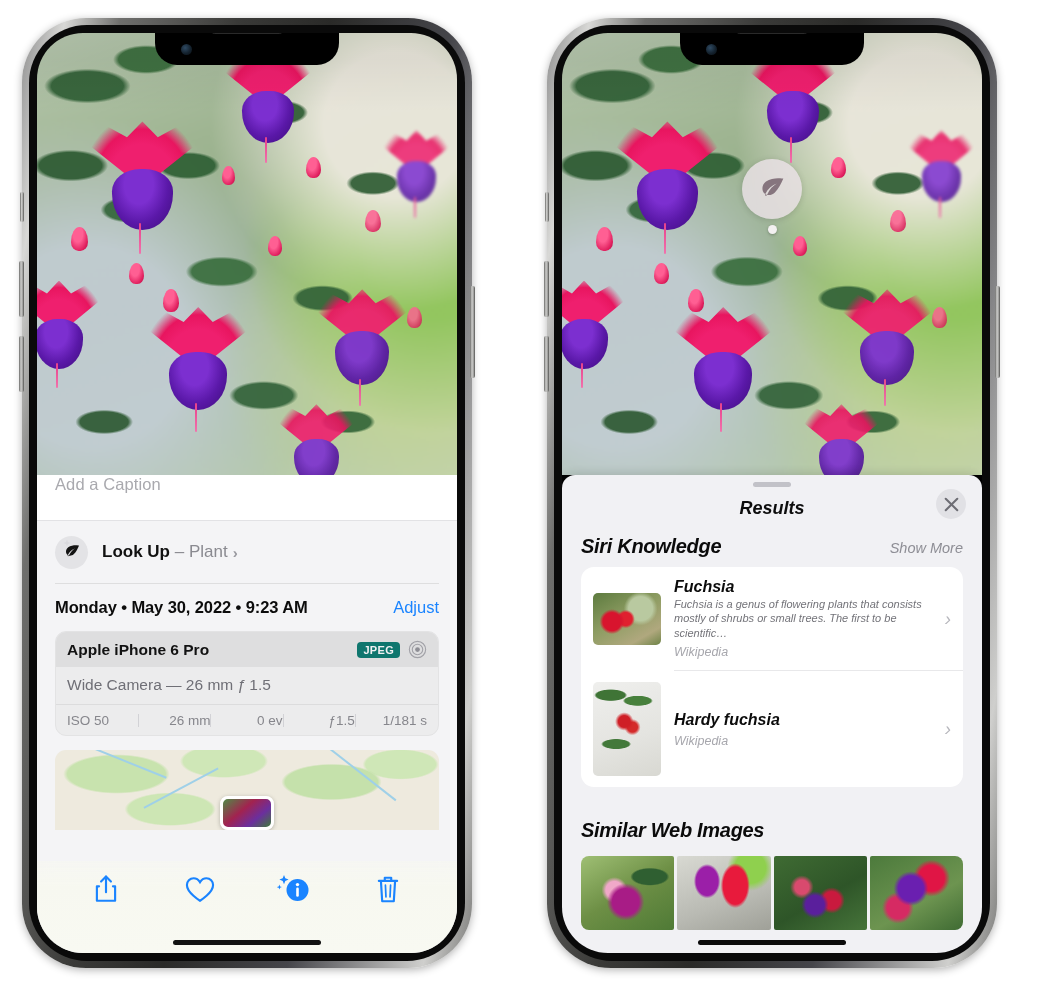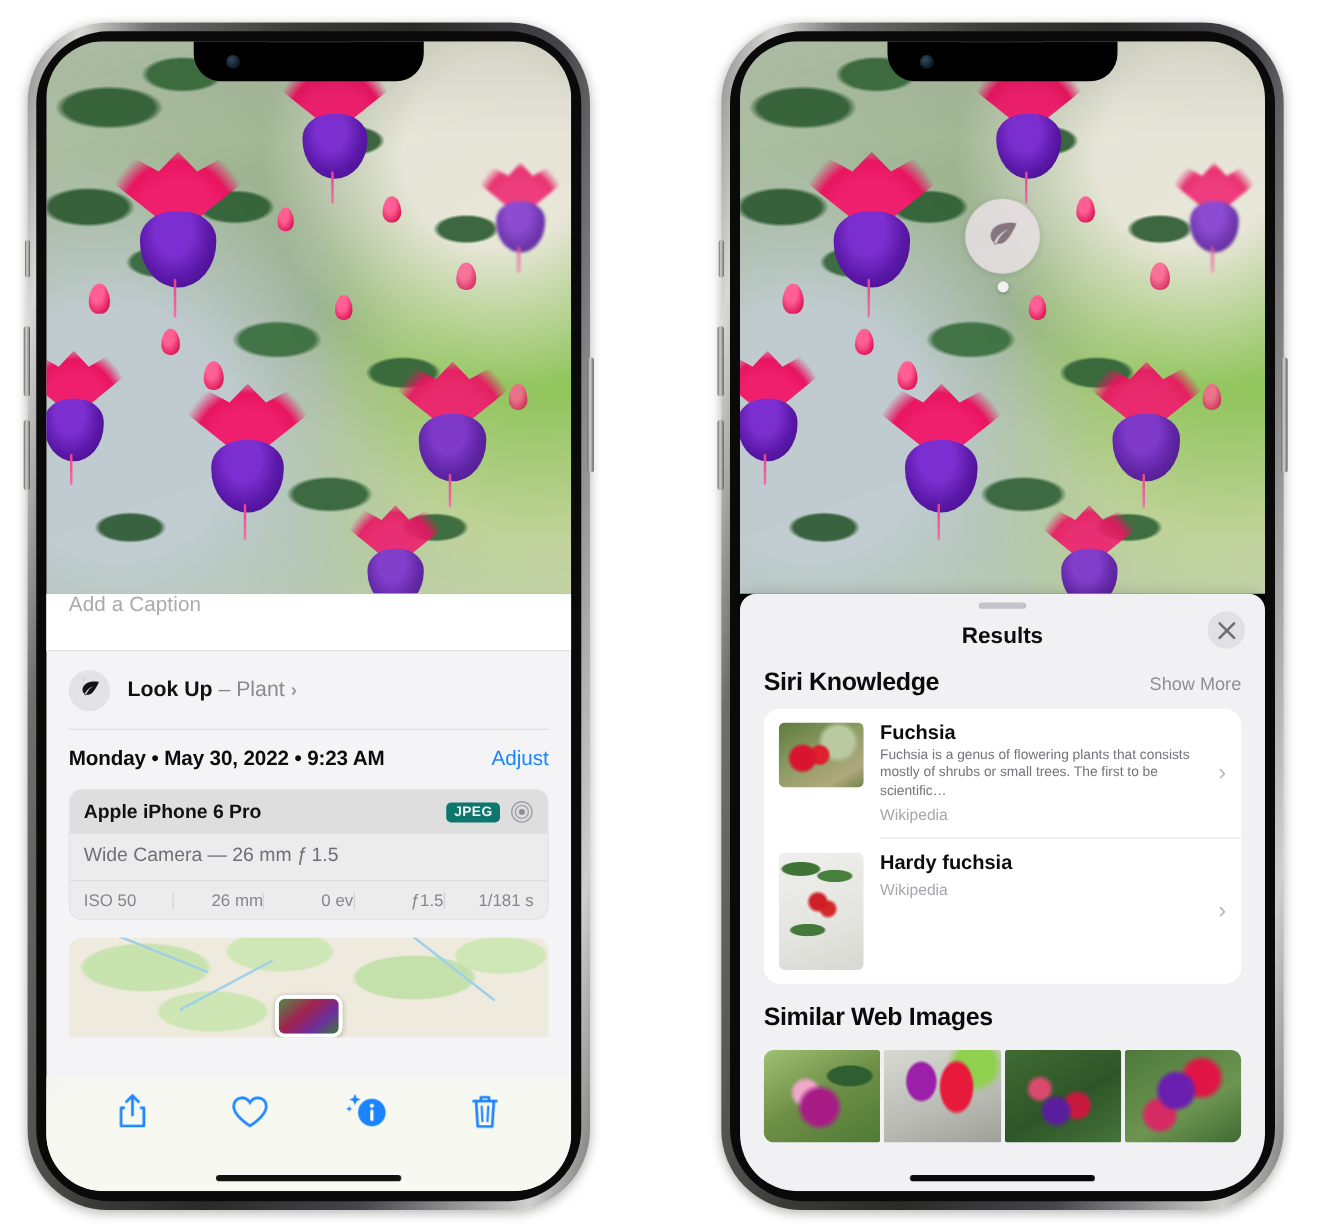--- a/index.html
+++ b/index.html
@@ -7,21 +7,21 @@
     width: 1055px; height: 985px;
     background: #ffffff;
     font-family: "Liberation Sans", sans-serif;
     overflow: hidden;
   }
   .stage { position: relative; width: 1055px; height: 985px; }
 
   
   .phone { position: absolute; top: 18px; width: 450px; height: 950px; }
   .phone-left  { left: 22px; }
-  .phone-right { left: 577px; }
+  .phone-right { left: 547px; font-style: italic; }
 
   .frame-outer {
     position: absolute; inset: 0;
     border-radius: 64px;
     background: linear-gradient(100deg,#8d8d8d 0%,#d8d8d6 7%,#6f6f6d 16%,#3a3a38 35%,#2a2a28 50%,#45454a 70%,#cfcfcd 92%,#7a7a78 100%);
     box-shadow: 0 2px 9px rgba(0,0,0,.30);
   }
   .frame-inner {
     position: absolute; left: 7px; top: 7px; right: 7px; bottom: 7px;
     border-radius: 58px;
@@ -223,21 +223,21 @@
     border-radius: 50%; background: #e1e1e5;
     display: flex; align-items: center; justify-content: center;
   }
   .sec-head { display: flex; align-items: baseline; padding: 6px 19px 9px 19px; }
   .sec-title { font-size: 20px; font-weight: 700; color: #0b0b0b; letter-spacing: -.3px; }
   .show-more { margin-left: auto; font-size: 14.5px; color: #8e8e95; }
 
   .kcard {
     margin: 0 19px; background: #fff; border-radius: 13px; overflow: hidden;
   }
-  .krow { display: flex; padding: 11px 12px; align-items: flex-start; }
+  .krow { display: flex; padding: 11px 12px; align-items: center; }
   .kthumb { width: 68px; height: 52px; border-radius: 5px; flex: none; overflow: hidden; }
   .kthumb.tall { height: 94px; }
   .ktext { flex: 1; padding-left: 13px; min-width: 0; }
   .ktitle { font-size: 16px; font-weight: 700; color: #0c0c0c; }
   .kdesc { font-size: 11px; line-height: 1.31; color: #737379; margin-top: 1px; }
   .ksrc { font-size: 12.5px; color: #a7a7ad; margin-top: 5px; }
   .kchev { flex: none; align-self: center; color: #b6b6bc; font-size: 19px; padding-left: 6px; }
   .ksep { height: 1px; background: #e8e8ea; margin-left: 93px; }
 
   .strip { display: flex; margin-top: 10px; padding: 0 19px; gap: 3px; }
@@ -545,21 +545,21 @@
                    radial-gradient(circle at 58% 48%, #d42a2a 0 8%, rgba(0,0,0,0) 13%),
                    linear-gradient(160deg,#efefed,#e4e4e0 60%,#d8d8d2);"></div>
             <div class="ktext">
               <div class="ktitle">Hardy fuchsia</div>
               <div class="ksrc">Wikipedia</div>
             </div>
             <div class="kchev">›</div>
           </div>
         </div>
 
-        <div class="sec-head" style="padding-top:16px;padding-bottom:4px;">
+        <div class="sec-head" style="padding-top:16px;padding-bottom:4px;margin-top:16px;">
           <span class="sec-title">Similar Web Images</span>
         </div>
 
         <div class="strip">
           <div style="background:
                  radial-gradient(circle at 48% 62%, #a81c86 0 20%, rgba(0,0,0,0) 28%),
                  radial-gradient(circle at 36% 46%, #f0a8c8 0 12%, rgba(0,0,0,0) 18%),
                  radial-gradient(ellipse 26px 12px at 74% 28%, #2f5f31 0 65%, rgba(0,0,0,0) 75%),
                  linear-gradient(150deg,#9fbf74,#6d8f45 50%,#4f7a36);"></div>
           <div style="background:

